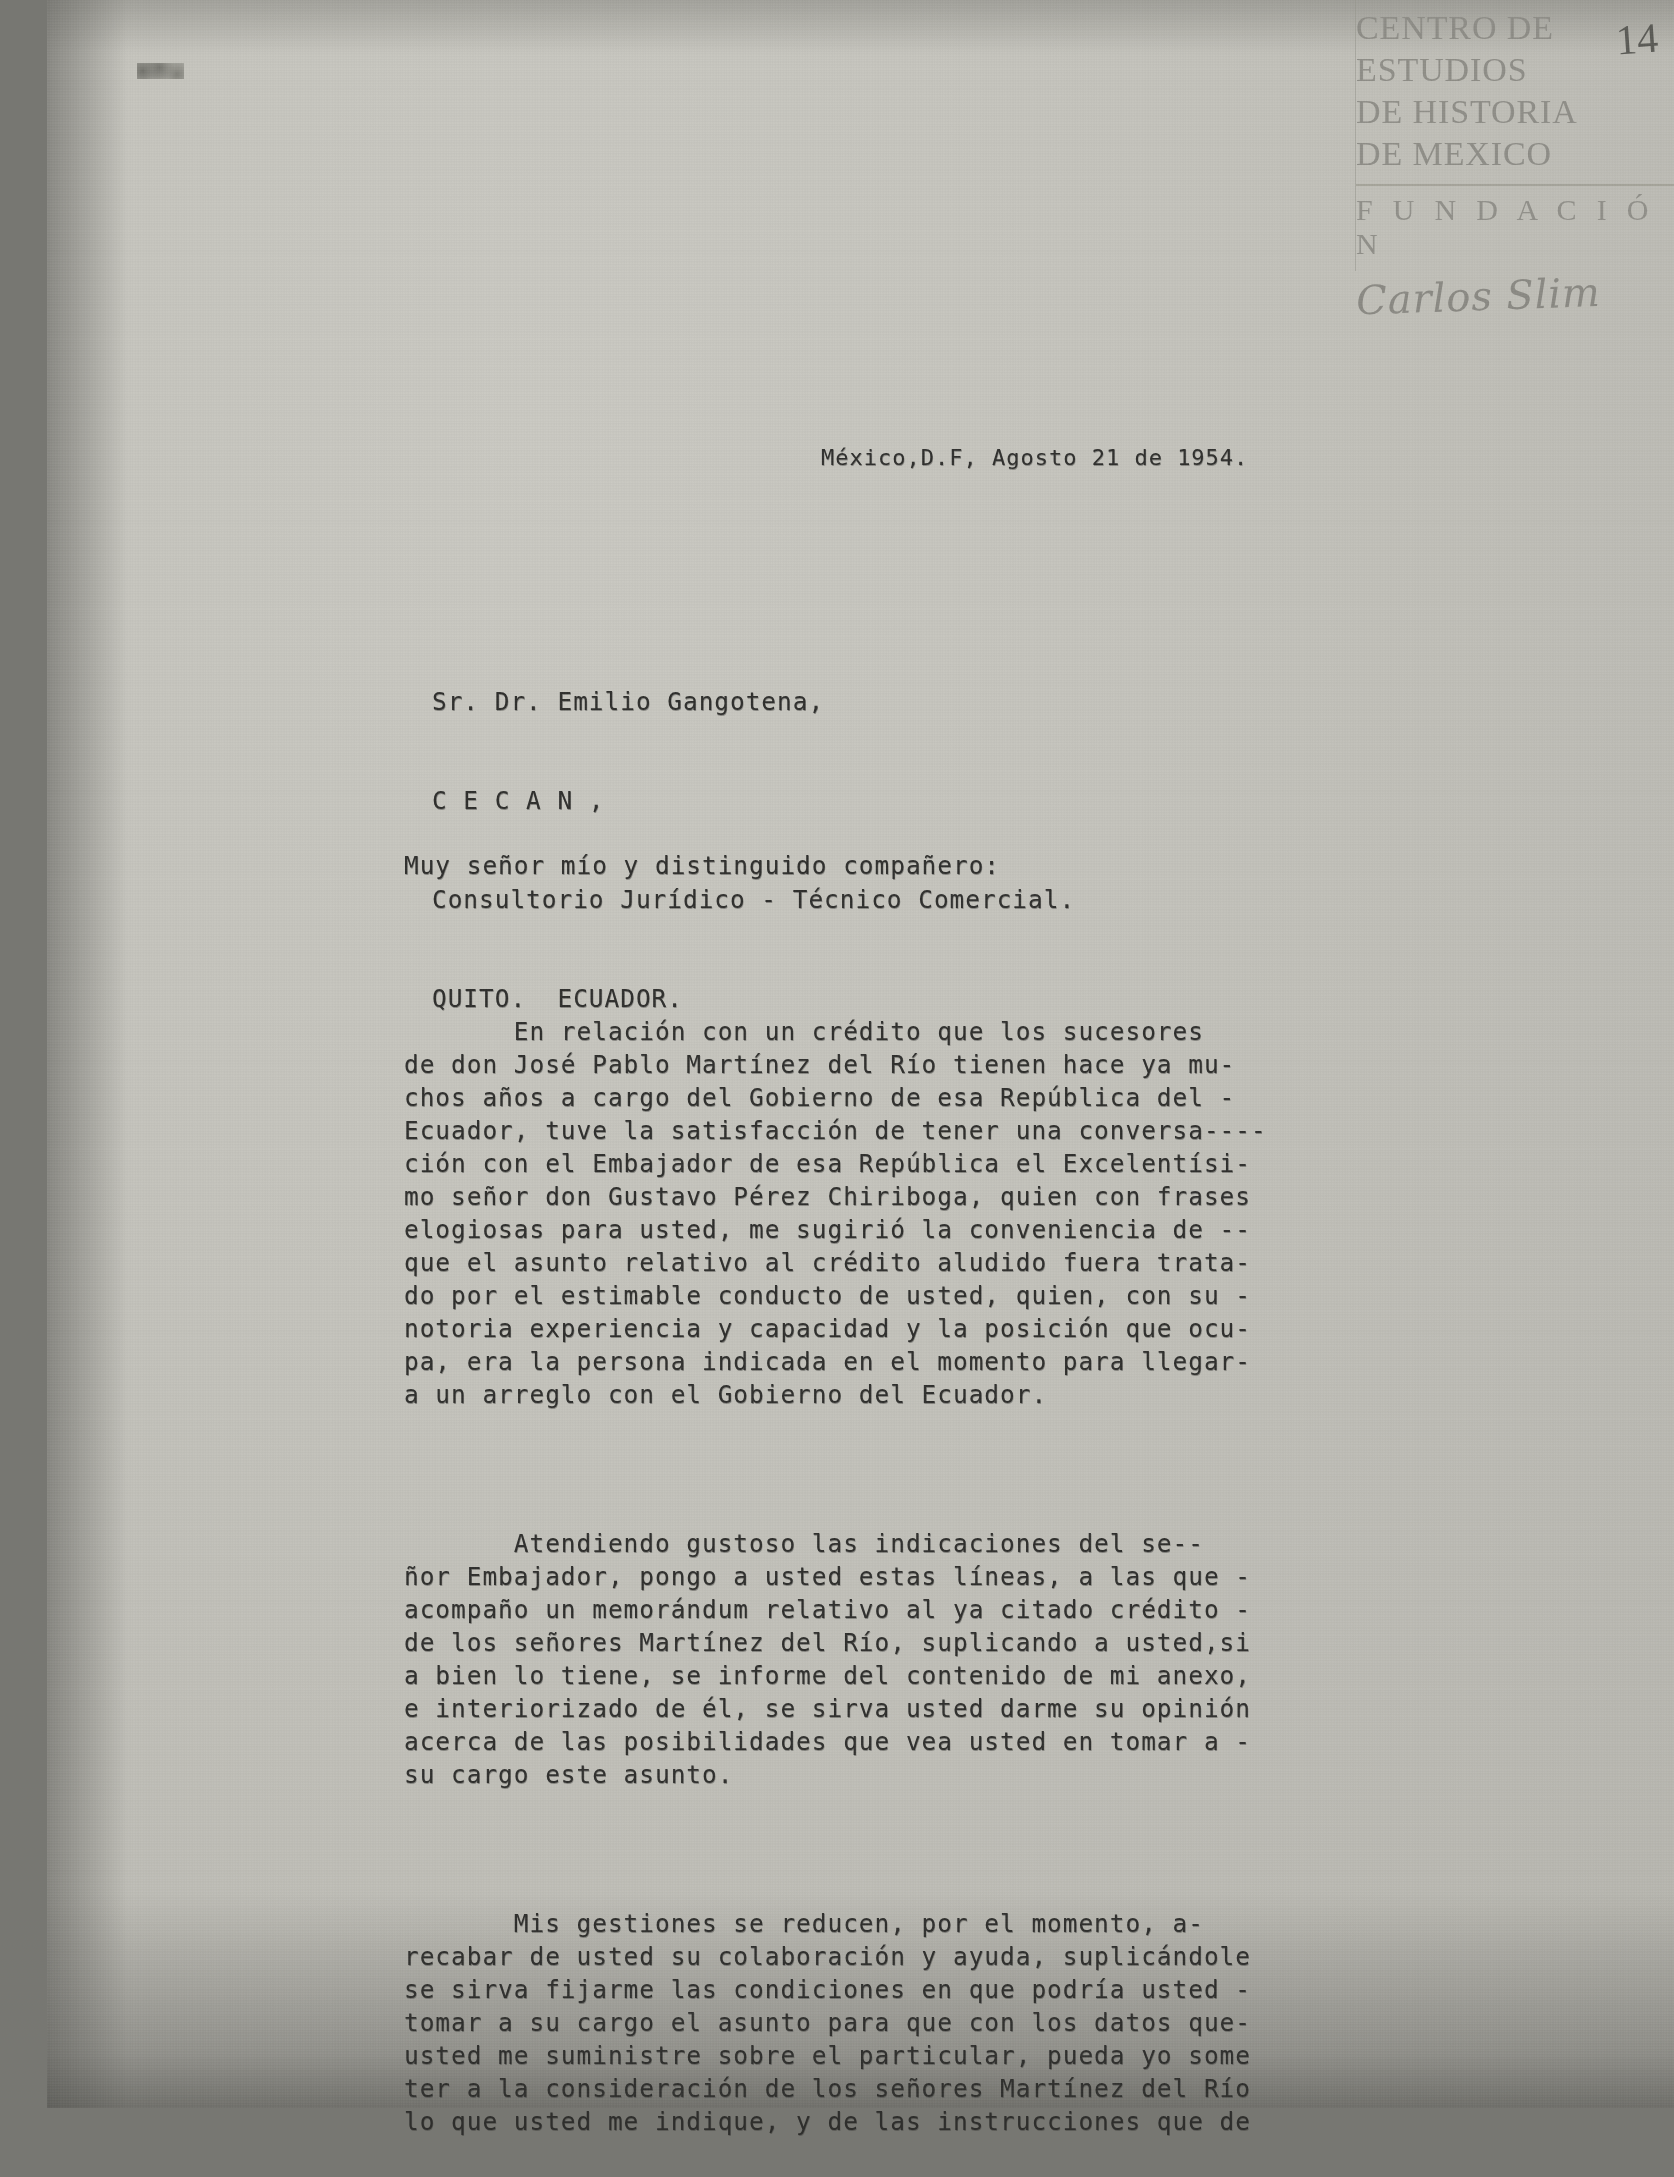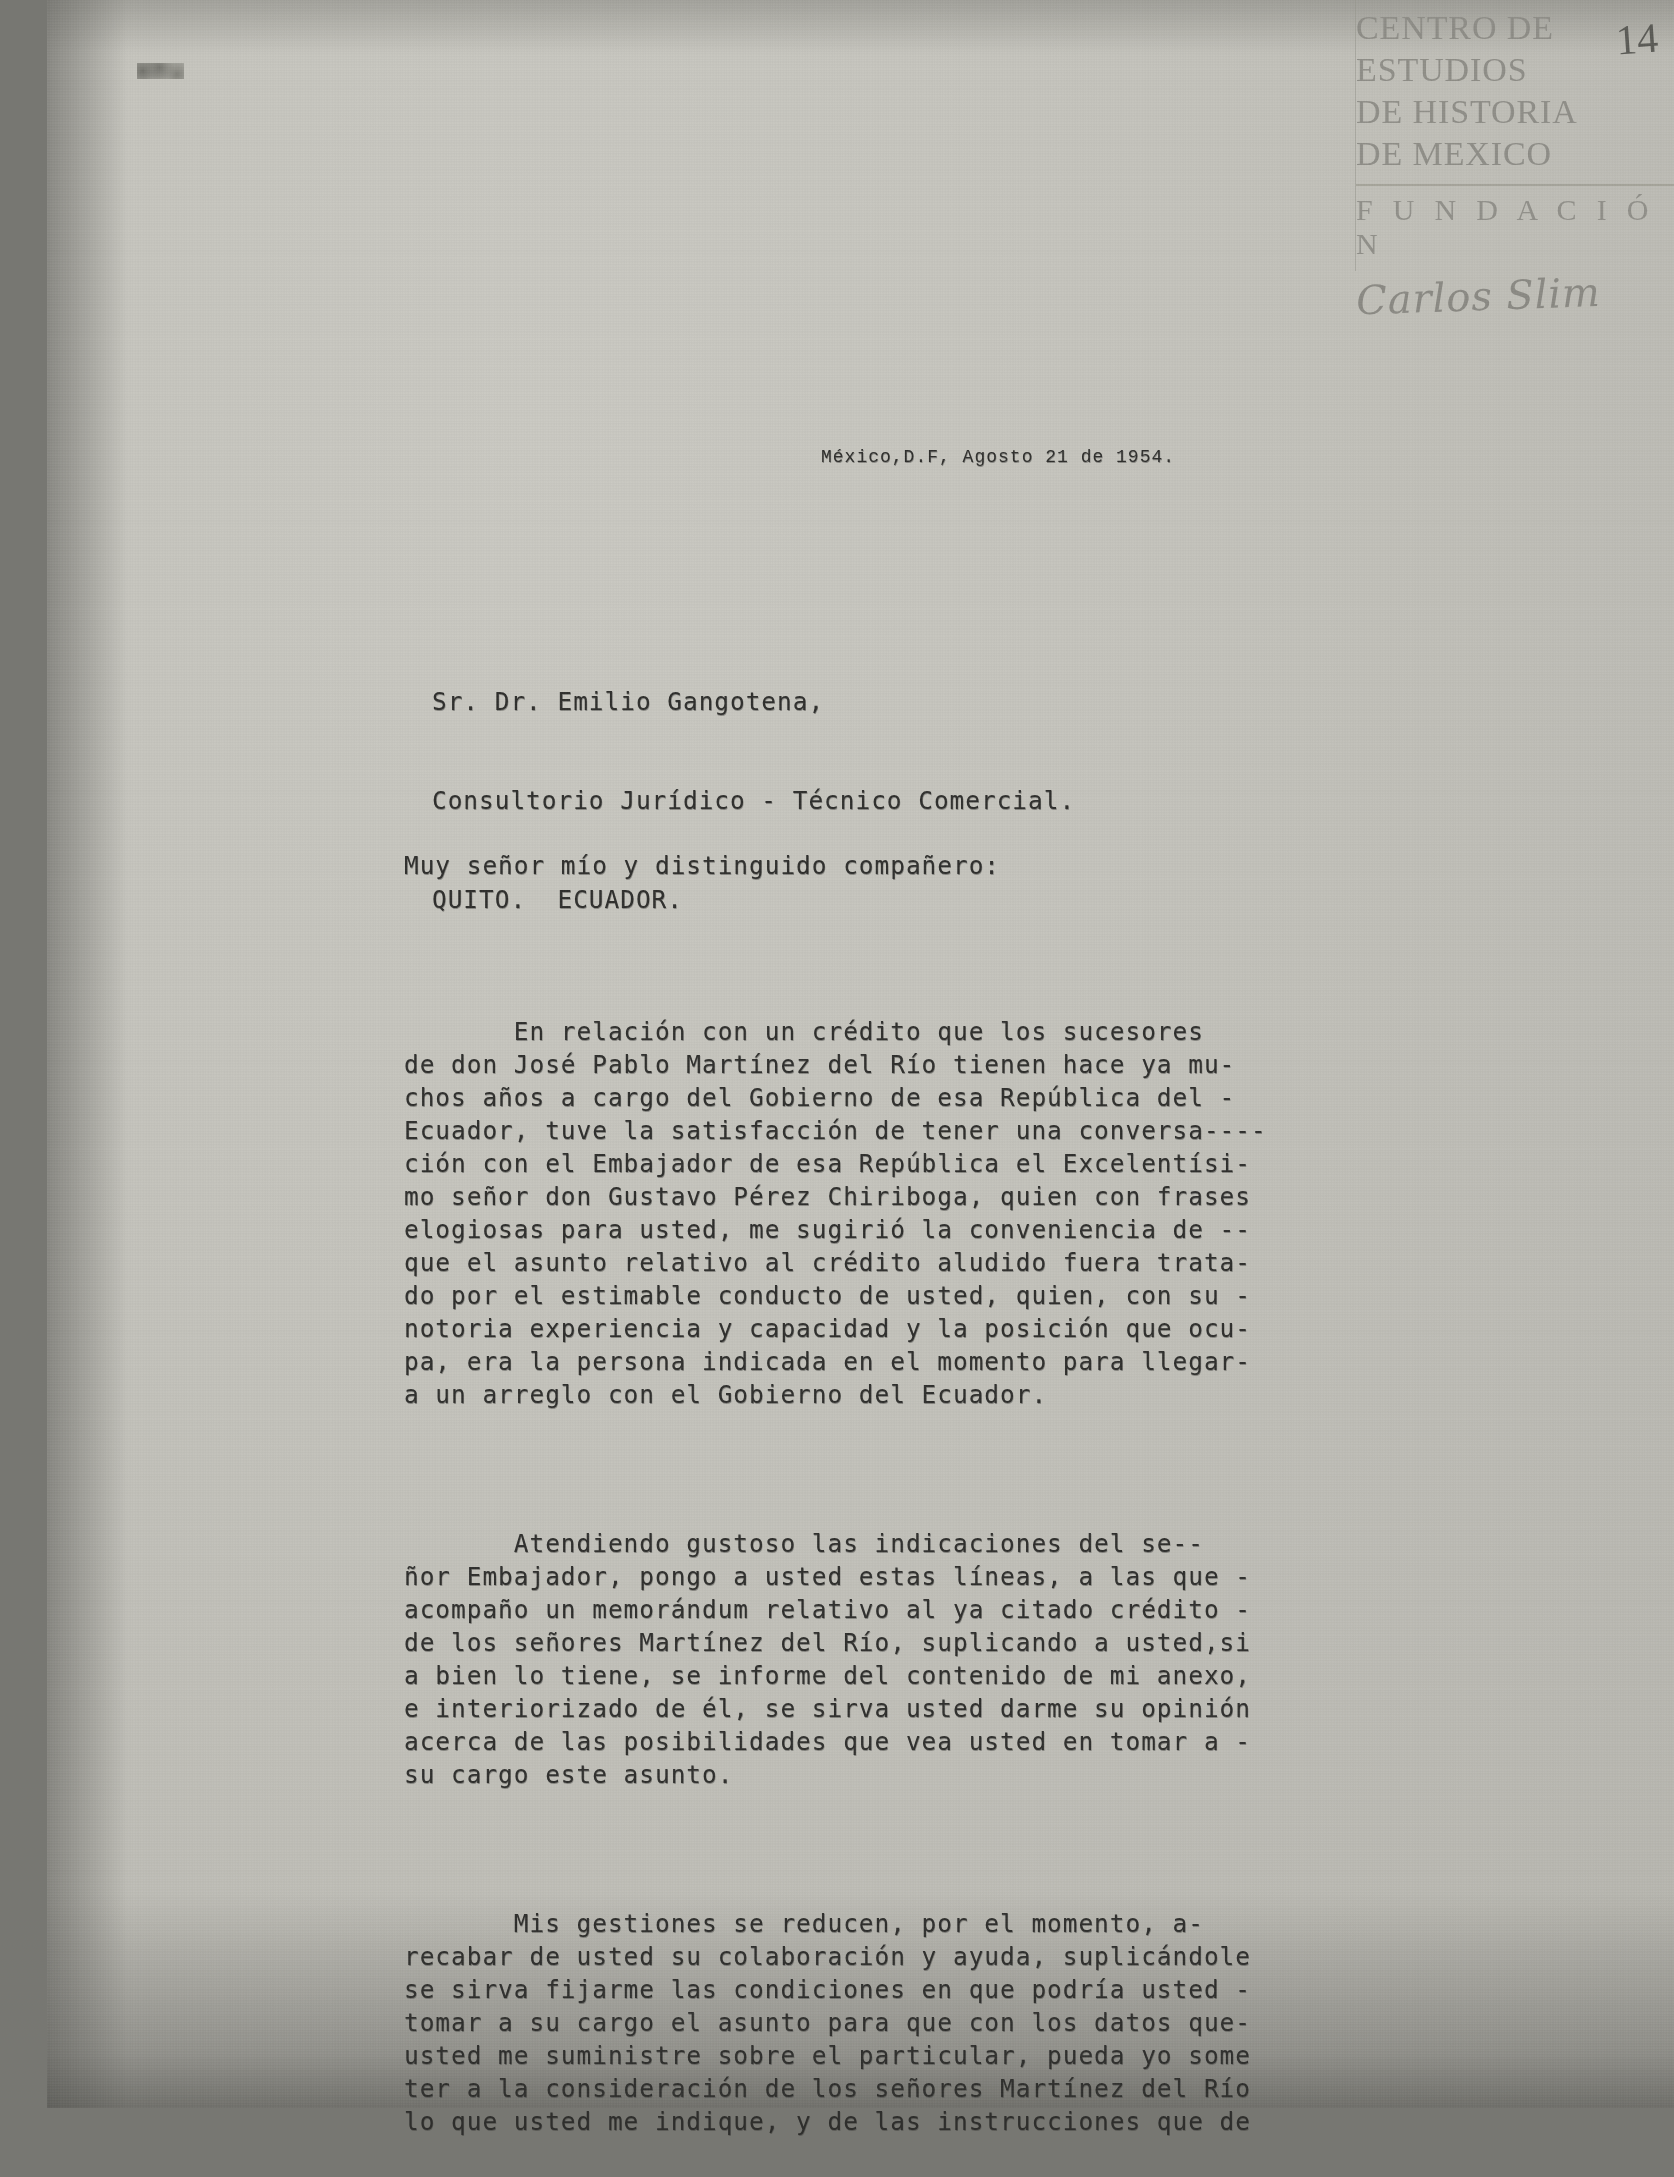--- a/index.html
+++ b/index.html
@@ -132,22 +132,21 @@
     font-family: "DejaVu Sans Mono", monospace;
     font-size: 24.4px;
     line-height: 33px;
     letter-spacing: 1px;
     white-space: pre;
     text-shadow: 0.5px 0.5px 0 rgba(60,60,58,0.45);
   }
   .date-line {
     left: 774px;
     top: 441px;
-    font-size: 18px;
-    font-family: Liberation Mono, monospace;
+    font-size: 22px;
   }
   .addressee {
     left: 357px;
     top: 619px;
     margin-left: 28px;
   }
   .salutation {
     left: 357px;
     top: 849px;
   }
@@ -180,20 +179,21 @@
       <div class="line">DE MEXICO</div>
       <div class="rule"></div>
       <div class="fundacion">F U N D A C I Ó N</div>
       <div class="signature">Carlos Slim</div>
     </div>
 
     <div class="tw date-line">México,D.F, Agosto 21 de 1954.</div>
 
     <div class="tw addressee">
       <div>Sr. Dr. Emilio Gangotena,</div>
+      <div>C E C A N ,</div>
       <div>Consultorio Jurídico - Técnico Comercial.</div>
       <div>QUITO.  ECUADOR.</div>
     </div>
 
     <div class="tw salutation">Muy señor mío y distinguido compañero:</div>
 
     <div class="tw body">
       <div class="para">       En relación con un crédito que los sucesores
 de don José Pablo Martínez del Río tienen hace ya mu-
 chos años a cargo del Gobierno de esa República del -

